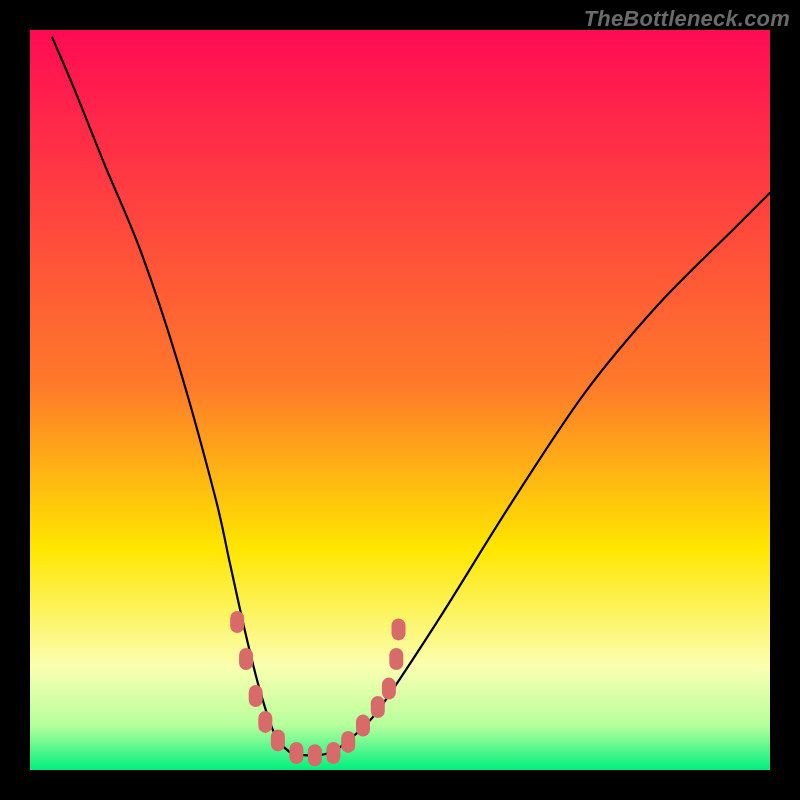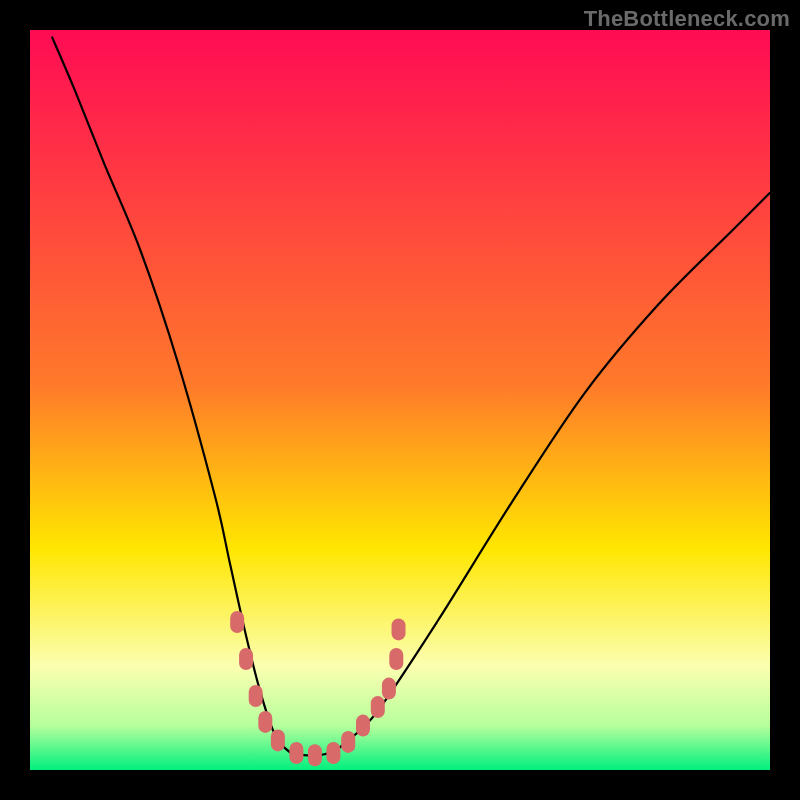--- a/index.html
+++ b/index.html
@@ -18,20 +18,21 @@
   .watermark {
     position: absolute;
     top: 6px;
     right: 10px;
     font-family: Arial, Helvetica, sans-serif;
     font-size: 22px;
     font-weight: bold;
     color: #6a6a6a;
     letter-spacing: 0.2px;
     z-index: 10;
+    font-style: italic;
   }
   .plot-area {
     position: absolute;
     left: 30px;
     top: 30px;
     width: 740px;
     height: 740px;
   }
   .plot-area svg {
     display: block;

